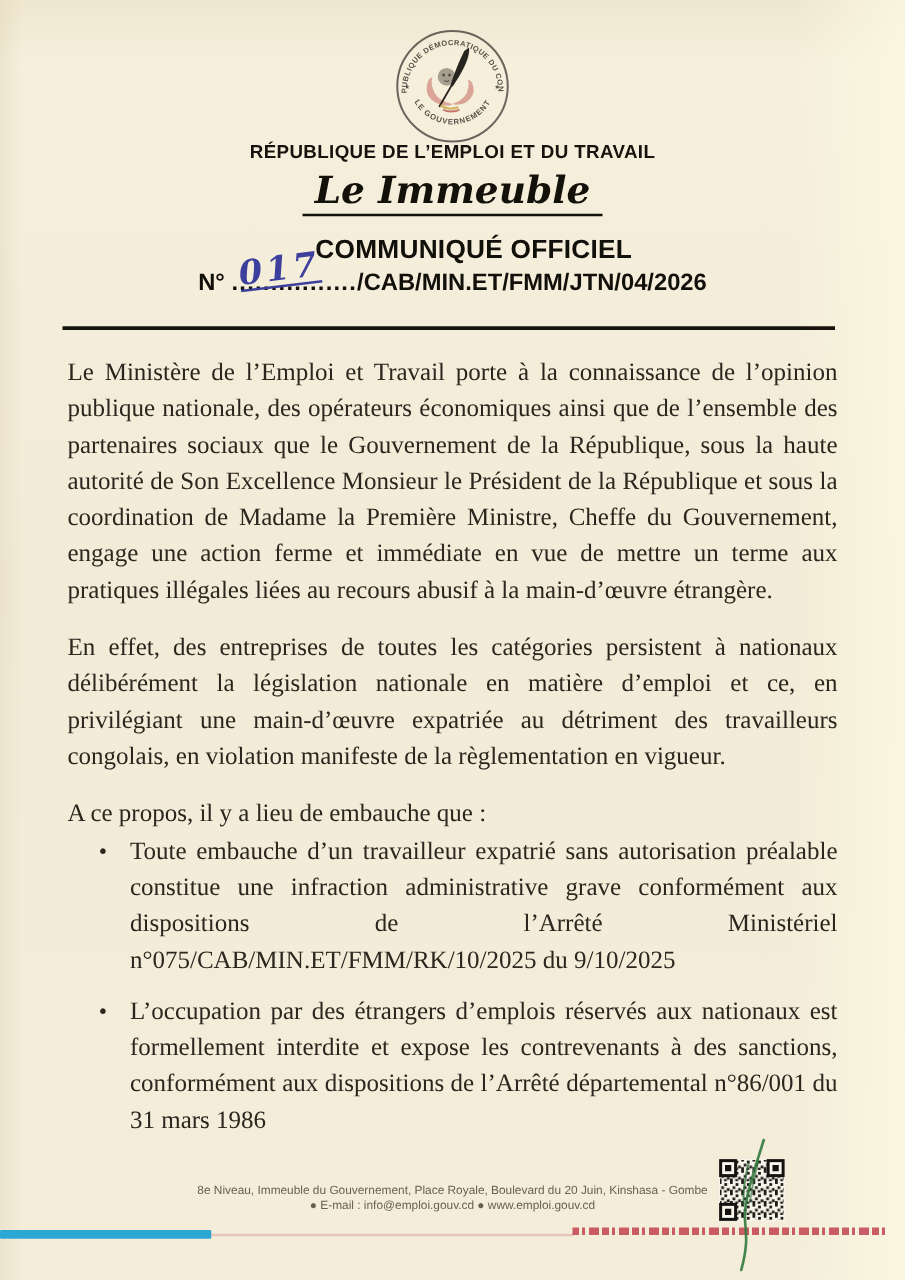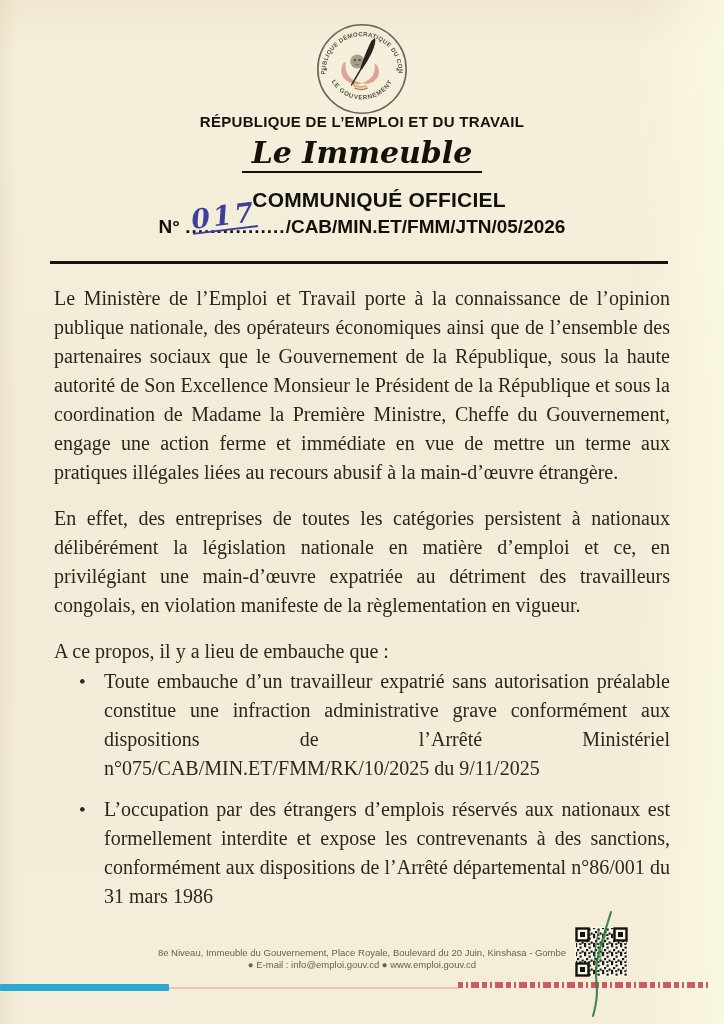--- a/index.html
+++ b/index.html
@@ -118,30 +118,30 @@
   </div>
 
   <div class="ministry">RÉPUBLIQUE DE L’EMPLOI ET DU TRAVAIL</div>
 
   <div class="minister-wrap">
     <span class="minister">Le Immeuble</span>
   </div>
 
   <div class="doc-title">COMMUNIQUÉ OFFICIEL</div>
 
-  <div class="ref-line"><span>N° </span><span class="ref-dots"><span>................</span><span class="hand-number">017</span></span><span>/CAB/MIN.ET/FMM/JTN/05/2026</span></div>
+  <div class="ref-line"><span>N° </span><span class="ref-dots"><span>................</span><span class="hand-number">017</span></span><span>/CAB/MIN.ET/FMM/JTN/04/2026</span></div>
 
   <div class="rule"></div>
 
   <div class="body">
     <p>Le Ministère de l’Emploi et Travail porte à la connaissance de l’opinion publique nationale, des opérateurs économiques ainsi que de l’ensemble des partenaires sociaux que le Gouvernement de la République, sous la haute autorité de Son Excellence Monsieur le Président de la République et sous la coordination de Madame la Première Ministre, Cheffe du Gouvernement, engage une action ferme et immédiate en vue de mettre un terme aux pratiques illégales liées au recours abusif à la main-d’œuvre étrangère.</p>
     <p>En effet, des entreprises de toutes les catégories persistent à nationaux délibérément la législation nationale en matière d’emploi et ce, en privilégiant une main-d’œuvre expatriée au détriment des travailleurs congolais, en violation manifeste de la règlementation en vigueur.</p>
     <p class="intro">A ce propos, il y a lieu de embauche que :</p>
     <ul>
-      <li>Toute embauche d’un travailleur expatrié sans autorisation préalable constitue une infraction administrative grave conformément aux dispositions de l’Arrêté Ministériel n°075/CAB/MIN.ET/FMM/RK/10/2025 du 9/11/2025</li>
+      <li>Toute embauche d’un travailleur expatrié sans autorisation préalable constitue une infraction administrative grave conformément aux dispositions de l’Arrêté Ministériel n°075/CAB/MIN.ET/FMM/RK/10/2025 du 9/10/2025</li>
       <li>L’occupation par des étrangers d’emplois réservés aux nationaux est formellement interdite et expose les contrevenants à des sanctions, conformément aux dispositions de l’Arrêté départemental n°86/001 du 31 mars 1986</li>
     </ul>
   </div>
 
   <div class="footer-text footer-line1">8e Niveau, Immeuble du Gouvernement, Place Royale, Boulevard du 20 Juin, Kinshasa - Gombe</div>
   <div class="footer-text footer-line2">● E-mail : info@emploi.gouv.cd ● www.emploi.gouv.cd</div>
 
   <svg class="qr" width="53" height="50" viewBox="0 0 53 50">
     <rect x="0" y="0" width="53" height="50" fill="#f7f4ea"></rect>
     <defs>

